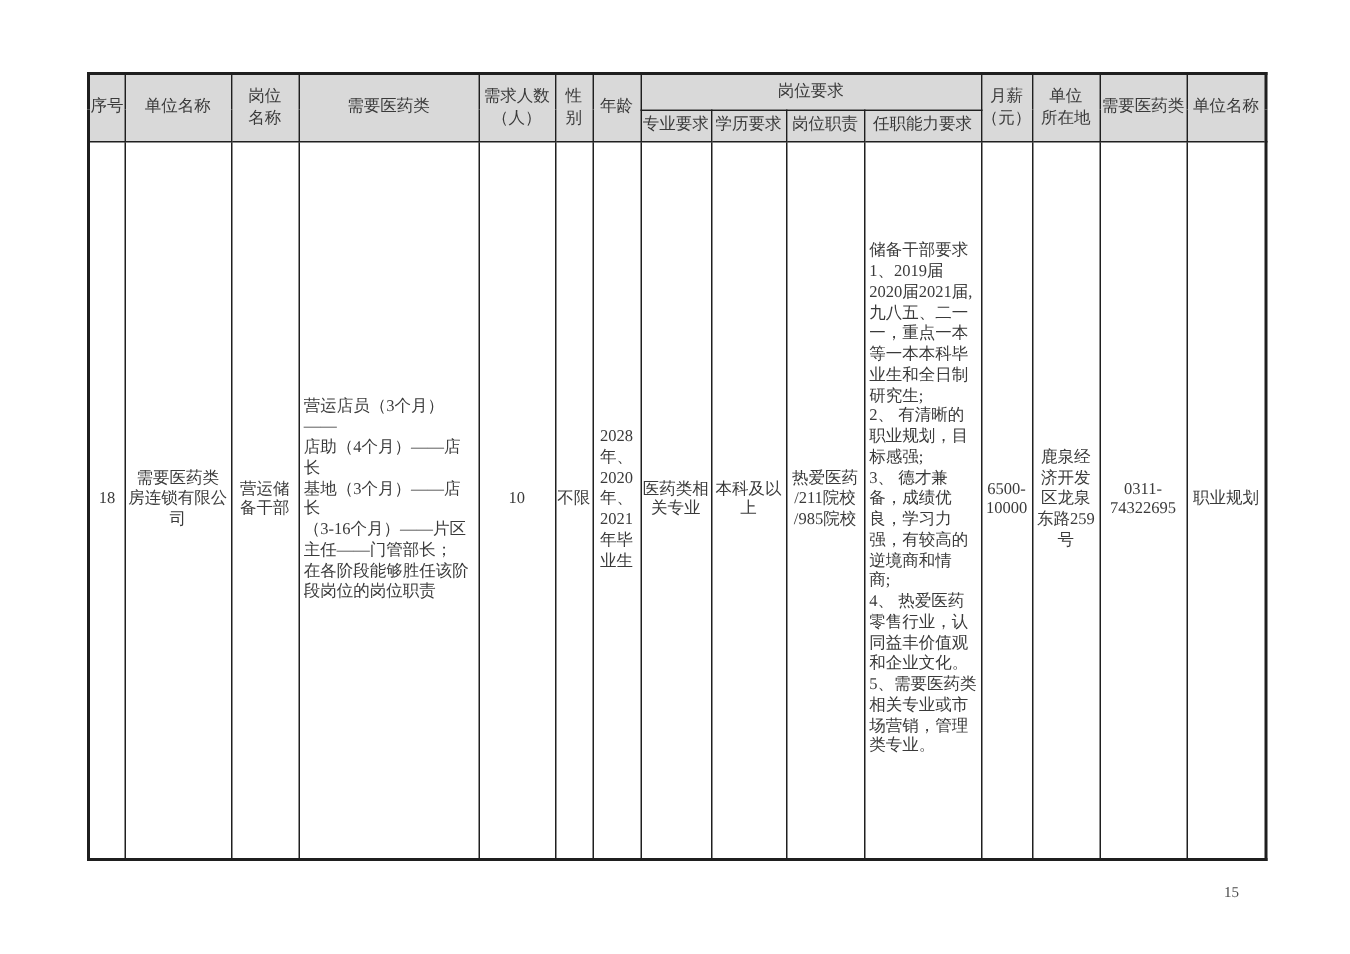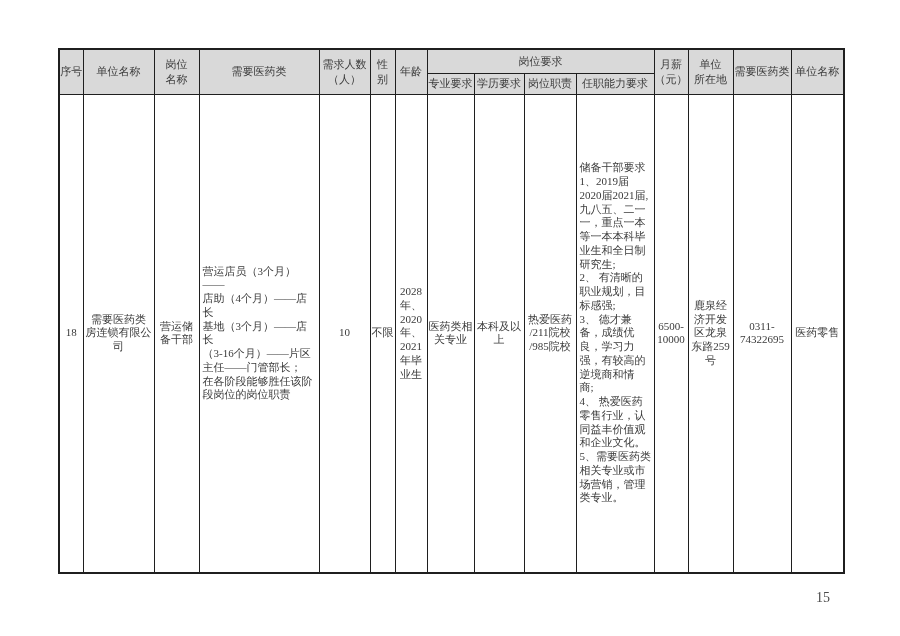--- a/index.html
+++ b/index.html
@@ -40,21 +40,21 @@
     padding: 0;
   }
   .job-table tr.hrow1 { height: 24px; }
   .job-table tr.hrow2 { height: 21px; }
   .job-table tr.body-row { height: 479px; }
   .job-table td.align-left { text-align: left; padding-left: 3px; padding-right: 1px; }
   .page-number {
     position: absolute;
     left: 816px;
     top: 590px;
-    font-size: 14px;
+    font-size: 10px;
     color: #4a4a4a;
   }
 </style>
 </head>
 <body>
 
 <div class="page">
 
   <table class="job-table">
     <colgroup>
@@ -159,20 +159,20 @@
 类专业。</td>
         <td>6500-
 10000</td>
         <td>鹿泉经
 济开发
 区龙泉
 东路259
 号</td>
         <td>0311-
 74322695</td>
-        <td>医药零售</td>
+        <td>职业规划</td>
       </tr>
     </tbody>
   </table>
 
   <div class="page-number">15</div>
 
 </div>
 
 </body></html>

